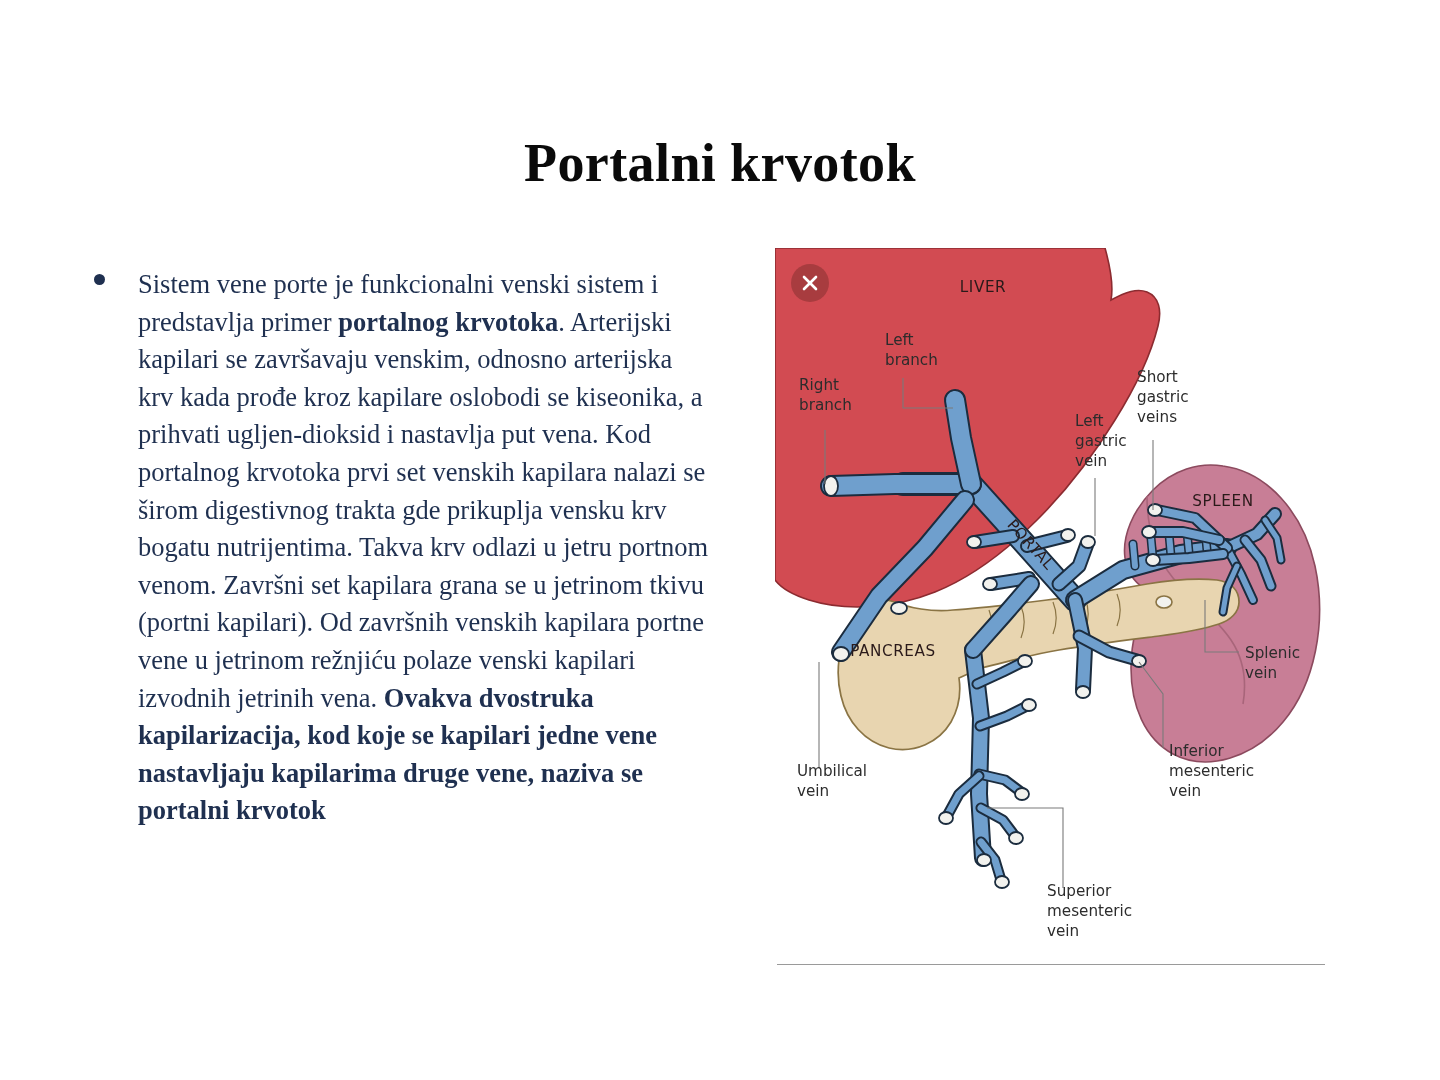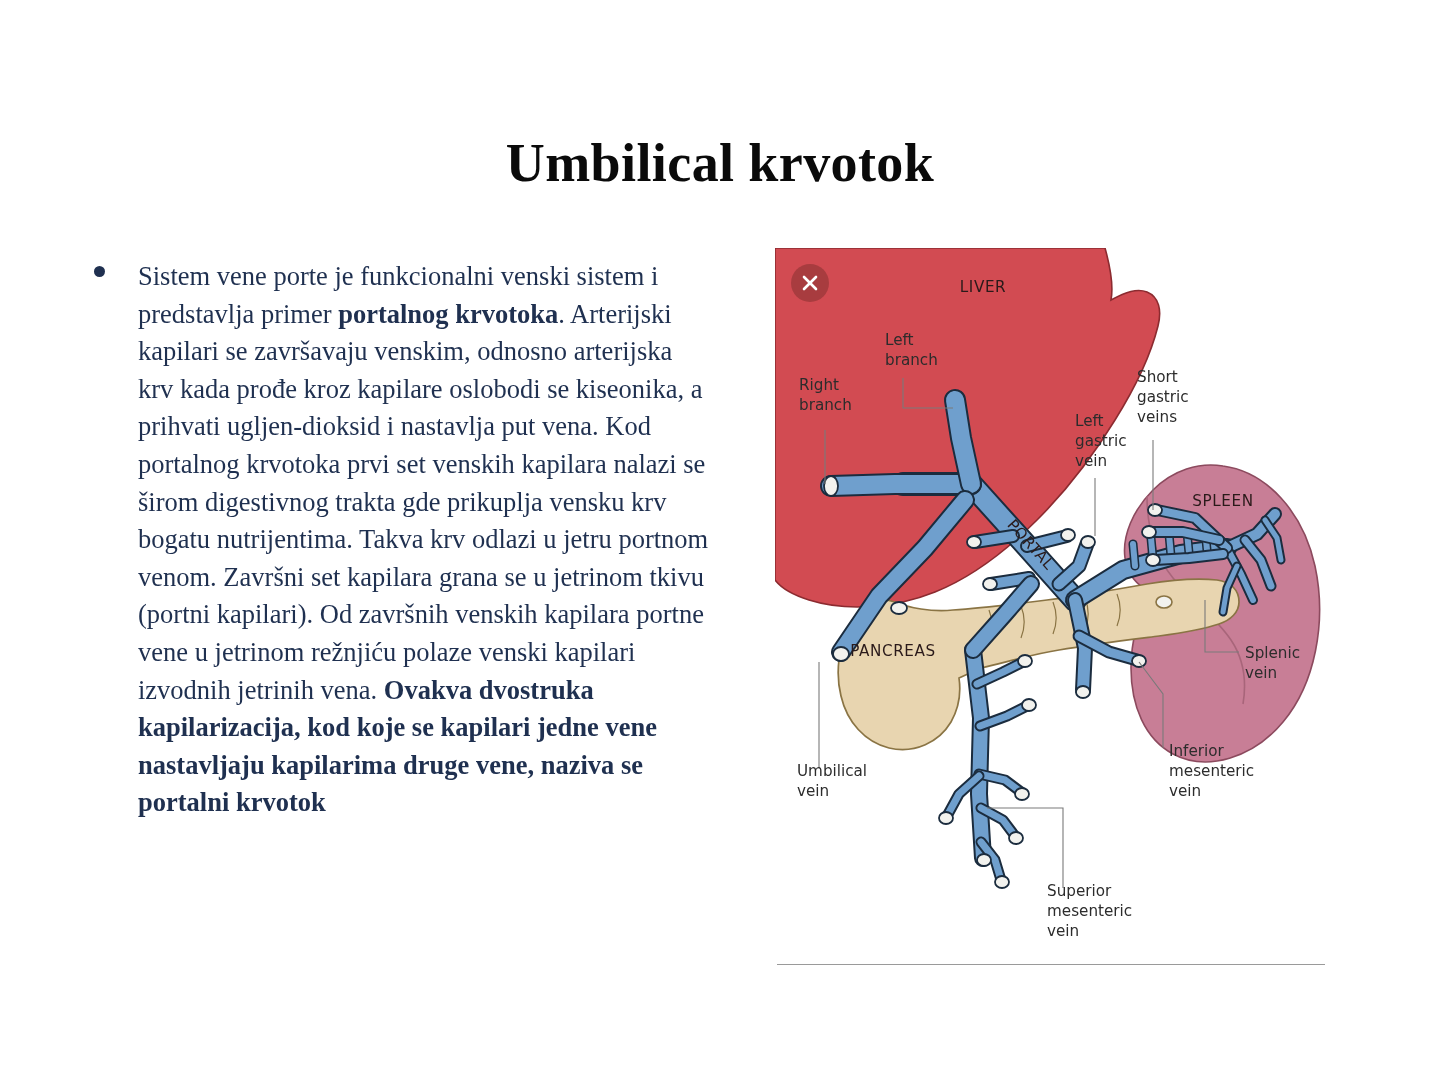--- a/index.html
+++ b/index.html
@@ -42,20 +42,21 @@
   
   #body-column {
     position: absolute;
     left: 86px;
     top: 258px;
     width: 625px;
   }
   #bullet-row {
     position: relative;
     padding-left: 52px;
+    margin-top: 8px;
   }
   #bullet-marker {
     position: absolute;
     left: 8px;
     top: 8px;
     width: 11px;
     height: 11px;
     border-radius: 50%;
     background: #1f3050;
   }
@@ -134,21 +135,21 @@
     width: 548px;
     height: 1px;
     background: #9a9a9a;
   }
 </style>
 </head>
 <body>
 
 <div id="slide">
 
-  <h1 id="slide-title">Umbilical krvotok</h1>
+  <h1 id="slide-title">Portalni krvotok</h1>
 
   <div id="body-column">
     <div id="bullet-row">
       <span id="bullet-marker" title="•"></span>
       <div id="body-paragraph"><span>Sistem vene porte je funkcionalni venski sistem i predstavlja primer </span><b>portalnog krvotoka</b><span>. Arterijski kapilari se završavaju venskim, odnosno arterijska krv kada prođe kroz kapilare oslobodi se kiseonika, a prihvati ugljen-dioksid i nastavlja put vena. Kod portalnog krvotoka prvi set venskih kapilara nalazi se širom digestivnog trakta gde prikuplja vensku krv bogatu nutrijentima. Takva krv odlazi u jetru portnom venom. Završni set kapilara grana se u jetrinom tkivu (portni kapilari). Od završnih venskih kapilara portne vene u jetrinom režnjiću polaze venski kapilari izvodnih jetrinih vena. </span><b>Ovakva dvostruka kapilarizacija, kod koje se kapilari jedne vene nastavljaju kapilarima druge vene, naziva se portalni krvotok</b></div>
     </div>
   </div>
 
   <div id="diagram-panel">
 

